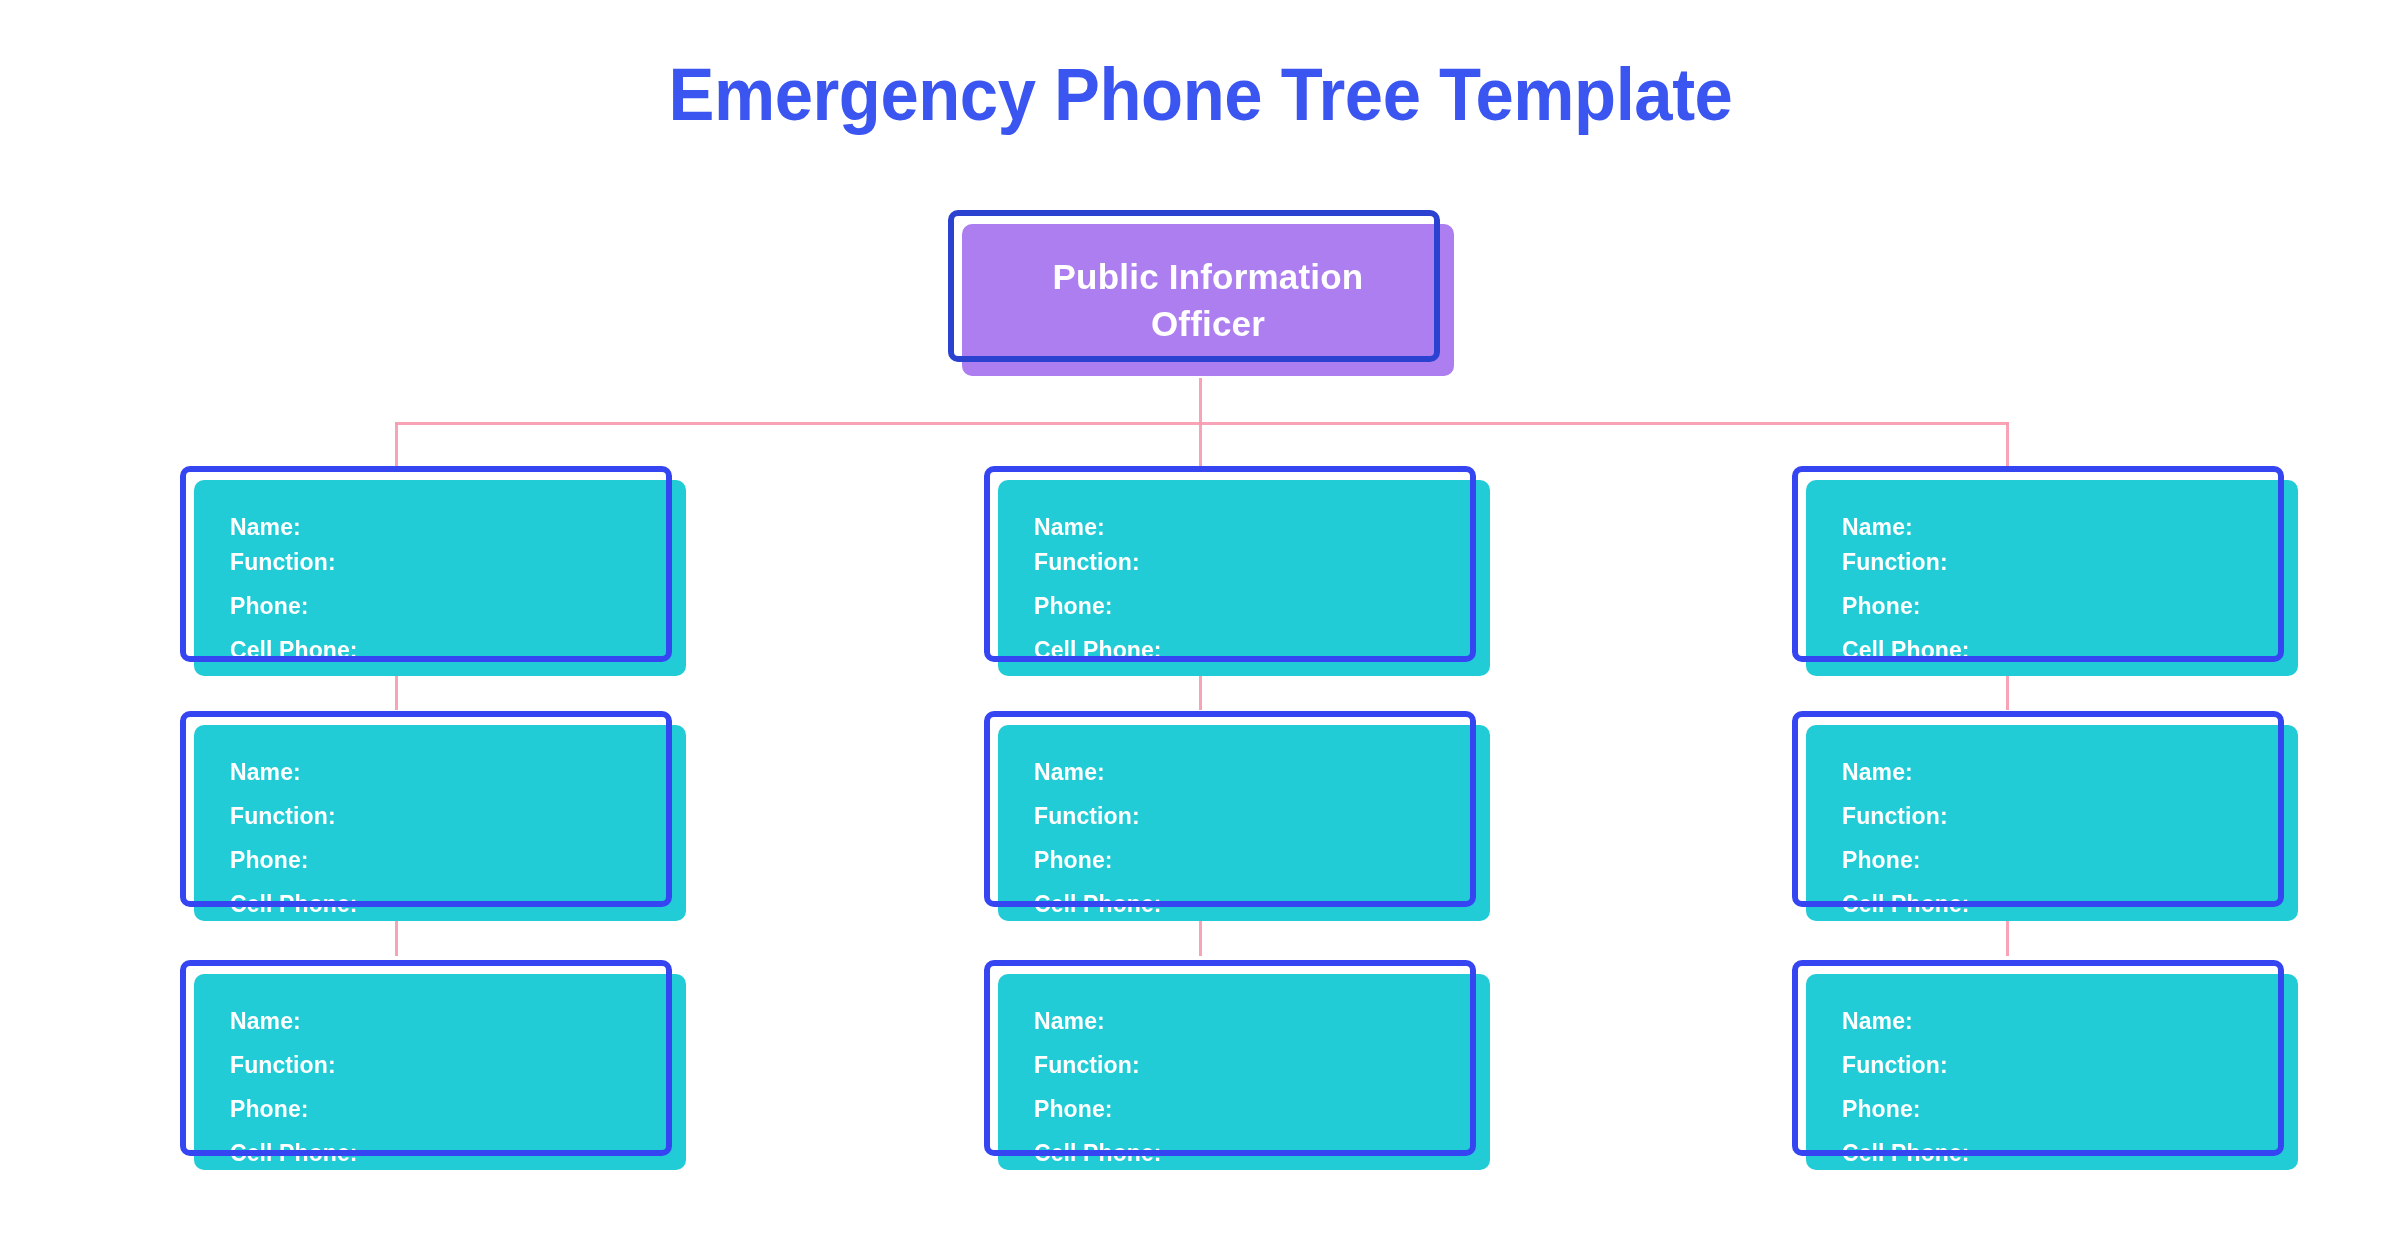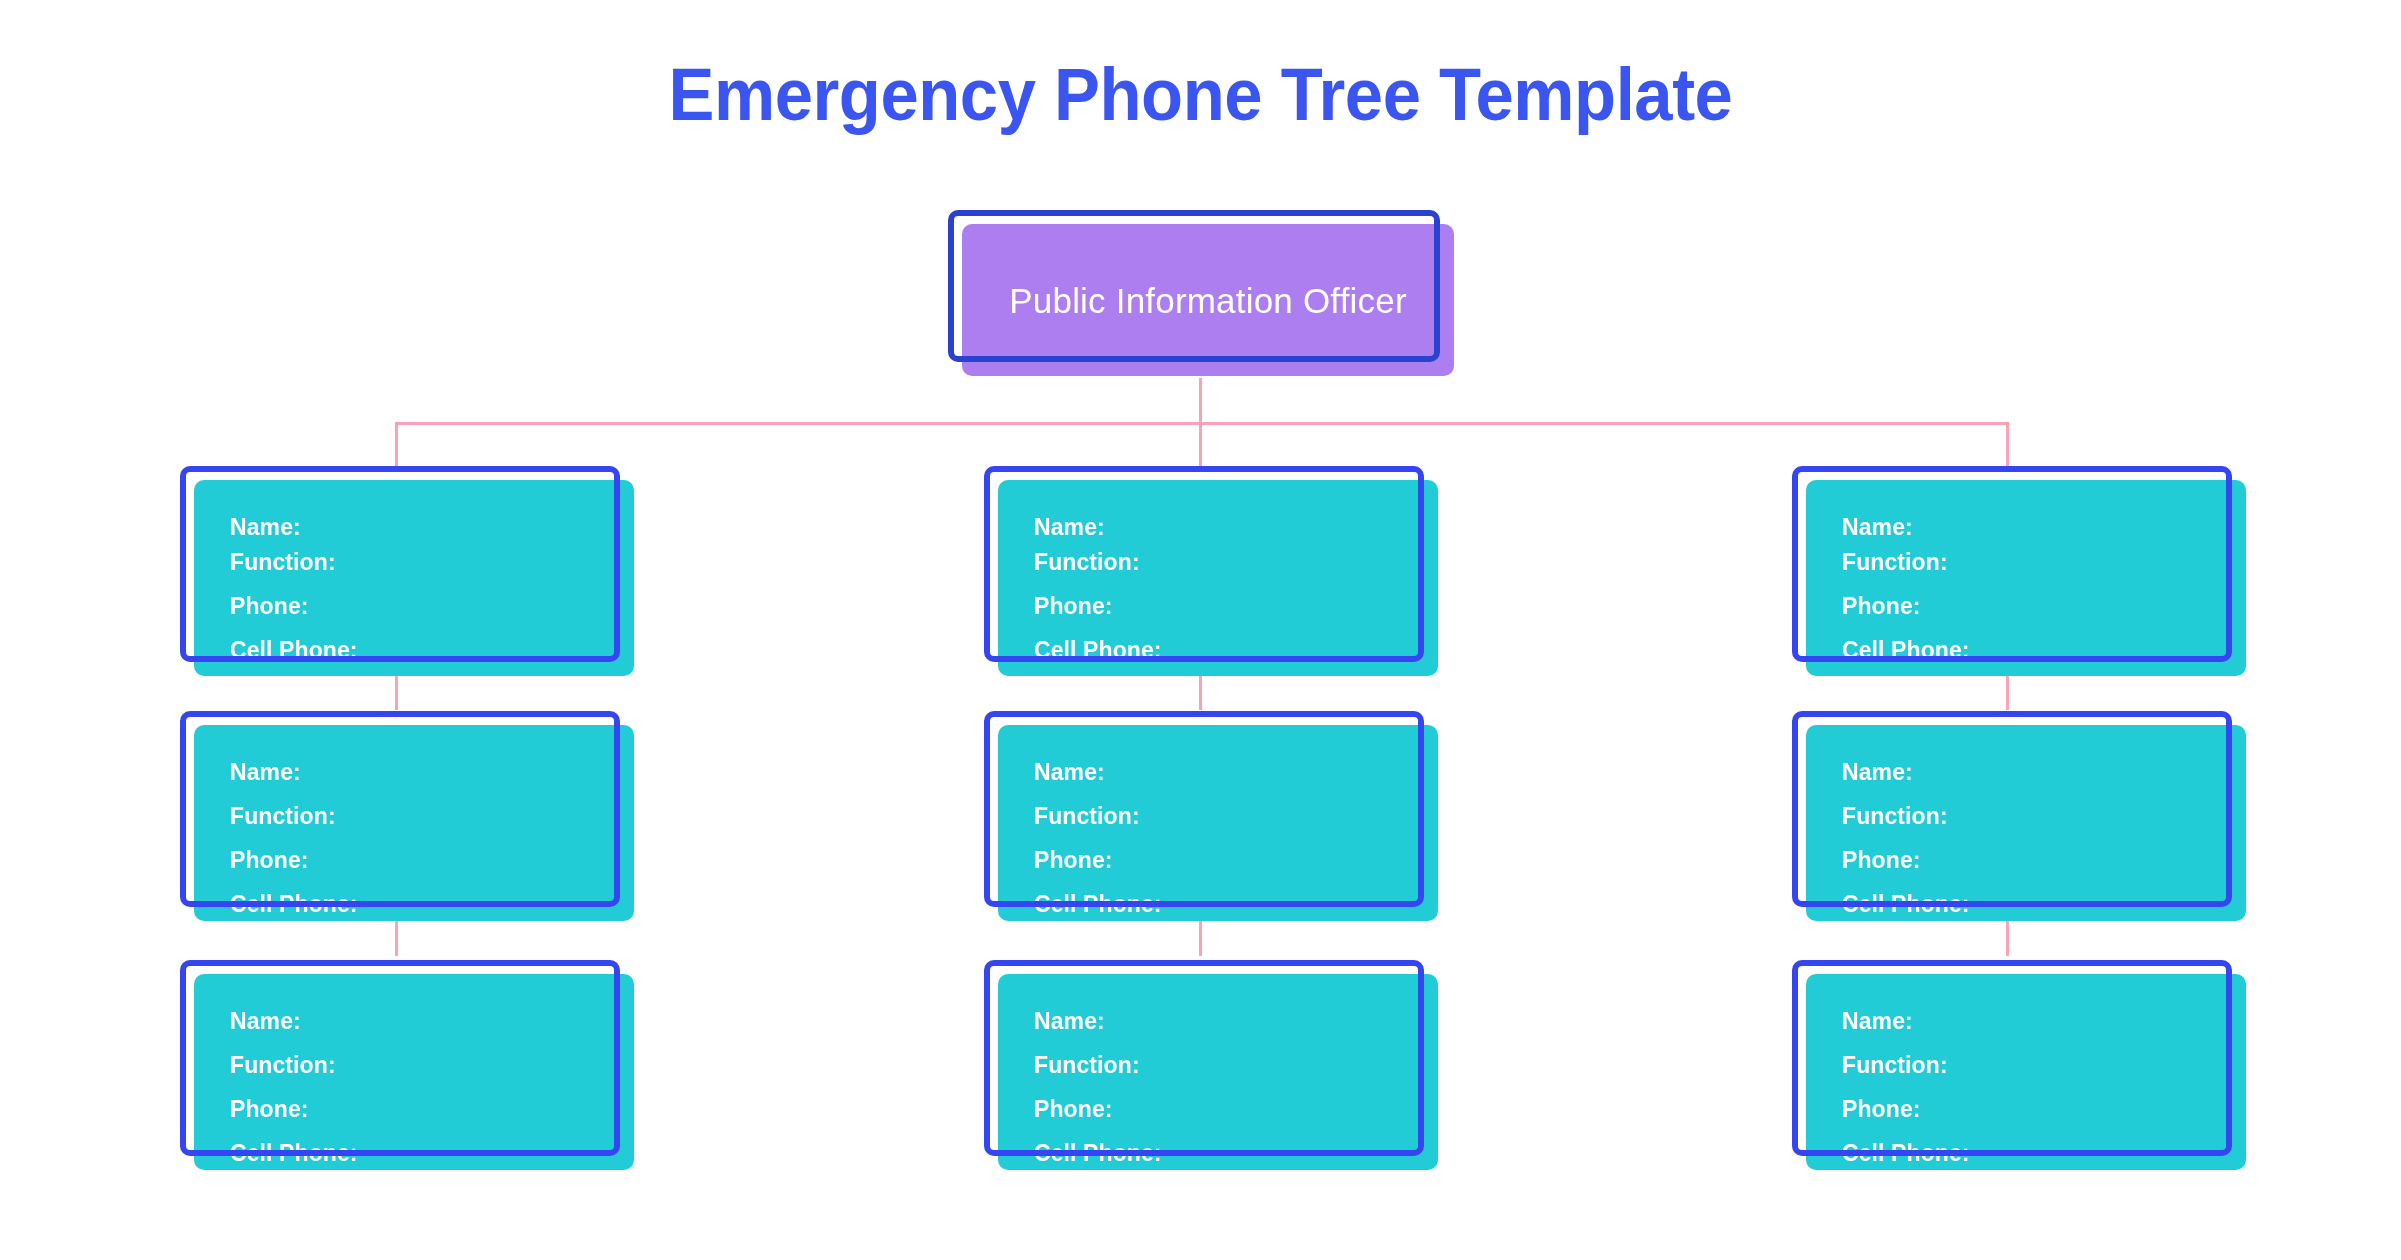--- a/index.html
+++ b/index.html
@@ -87,27 +87,27 @@
   .node-root .body {
     display: flex;
     align-items: center;
     justify-content: center;
     padding: 0 34px;
   }
   .root-label {
     color: #ffffff;
     font-size: 35px;
     line-height: 47px;
-    font-weight: 400;
+    font-weight: 700;
     text-align: center;
     letter-spacing: 0.2px;
   }
 
   
-  .node-contact { width: 440px; height: 196px; }
+  .node-contact { width: 492px; height: 196px; }
   .node-contact .fill { background: #22ccd6; }
   .node-contact .outline { border: 6px solid #3545f2; }
   .node-contact .body {
     padding: 36px 0 0 36px;
   }
   .field {
     color: #ffffff;
     font-size: 23px;
     font-weight: 700;
     line-height: 23px;

